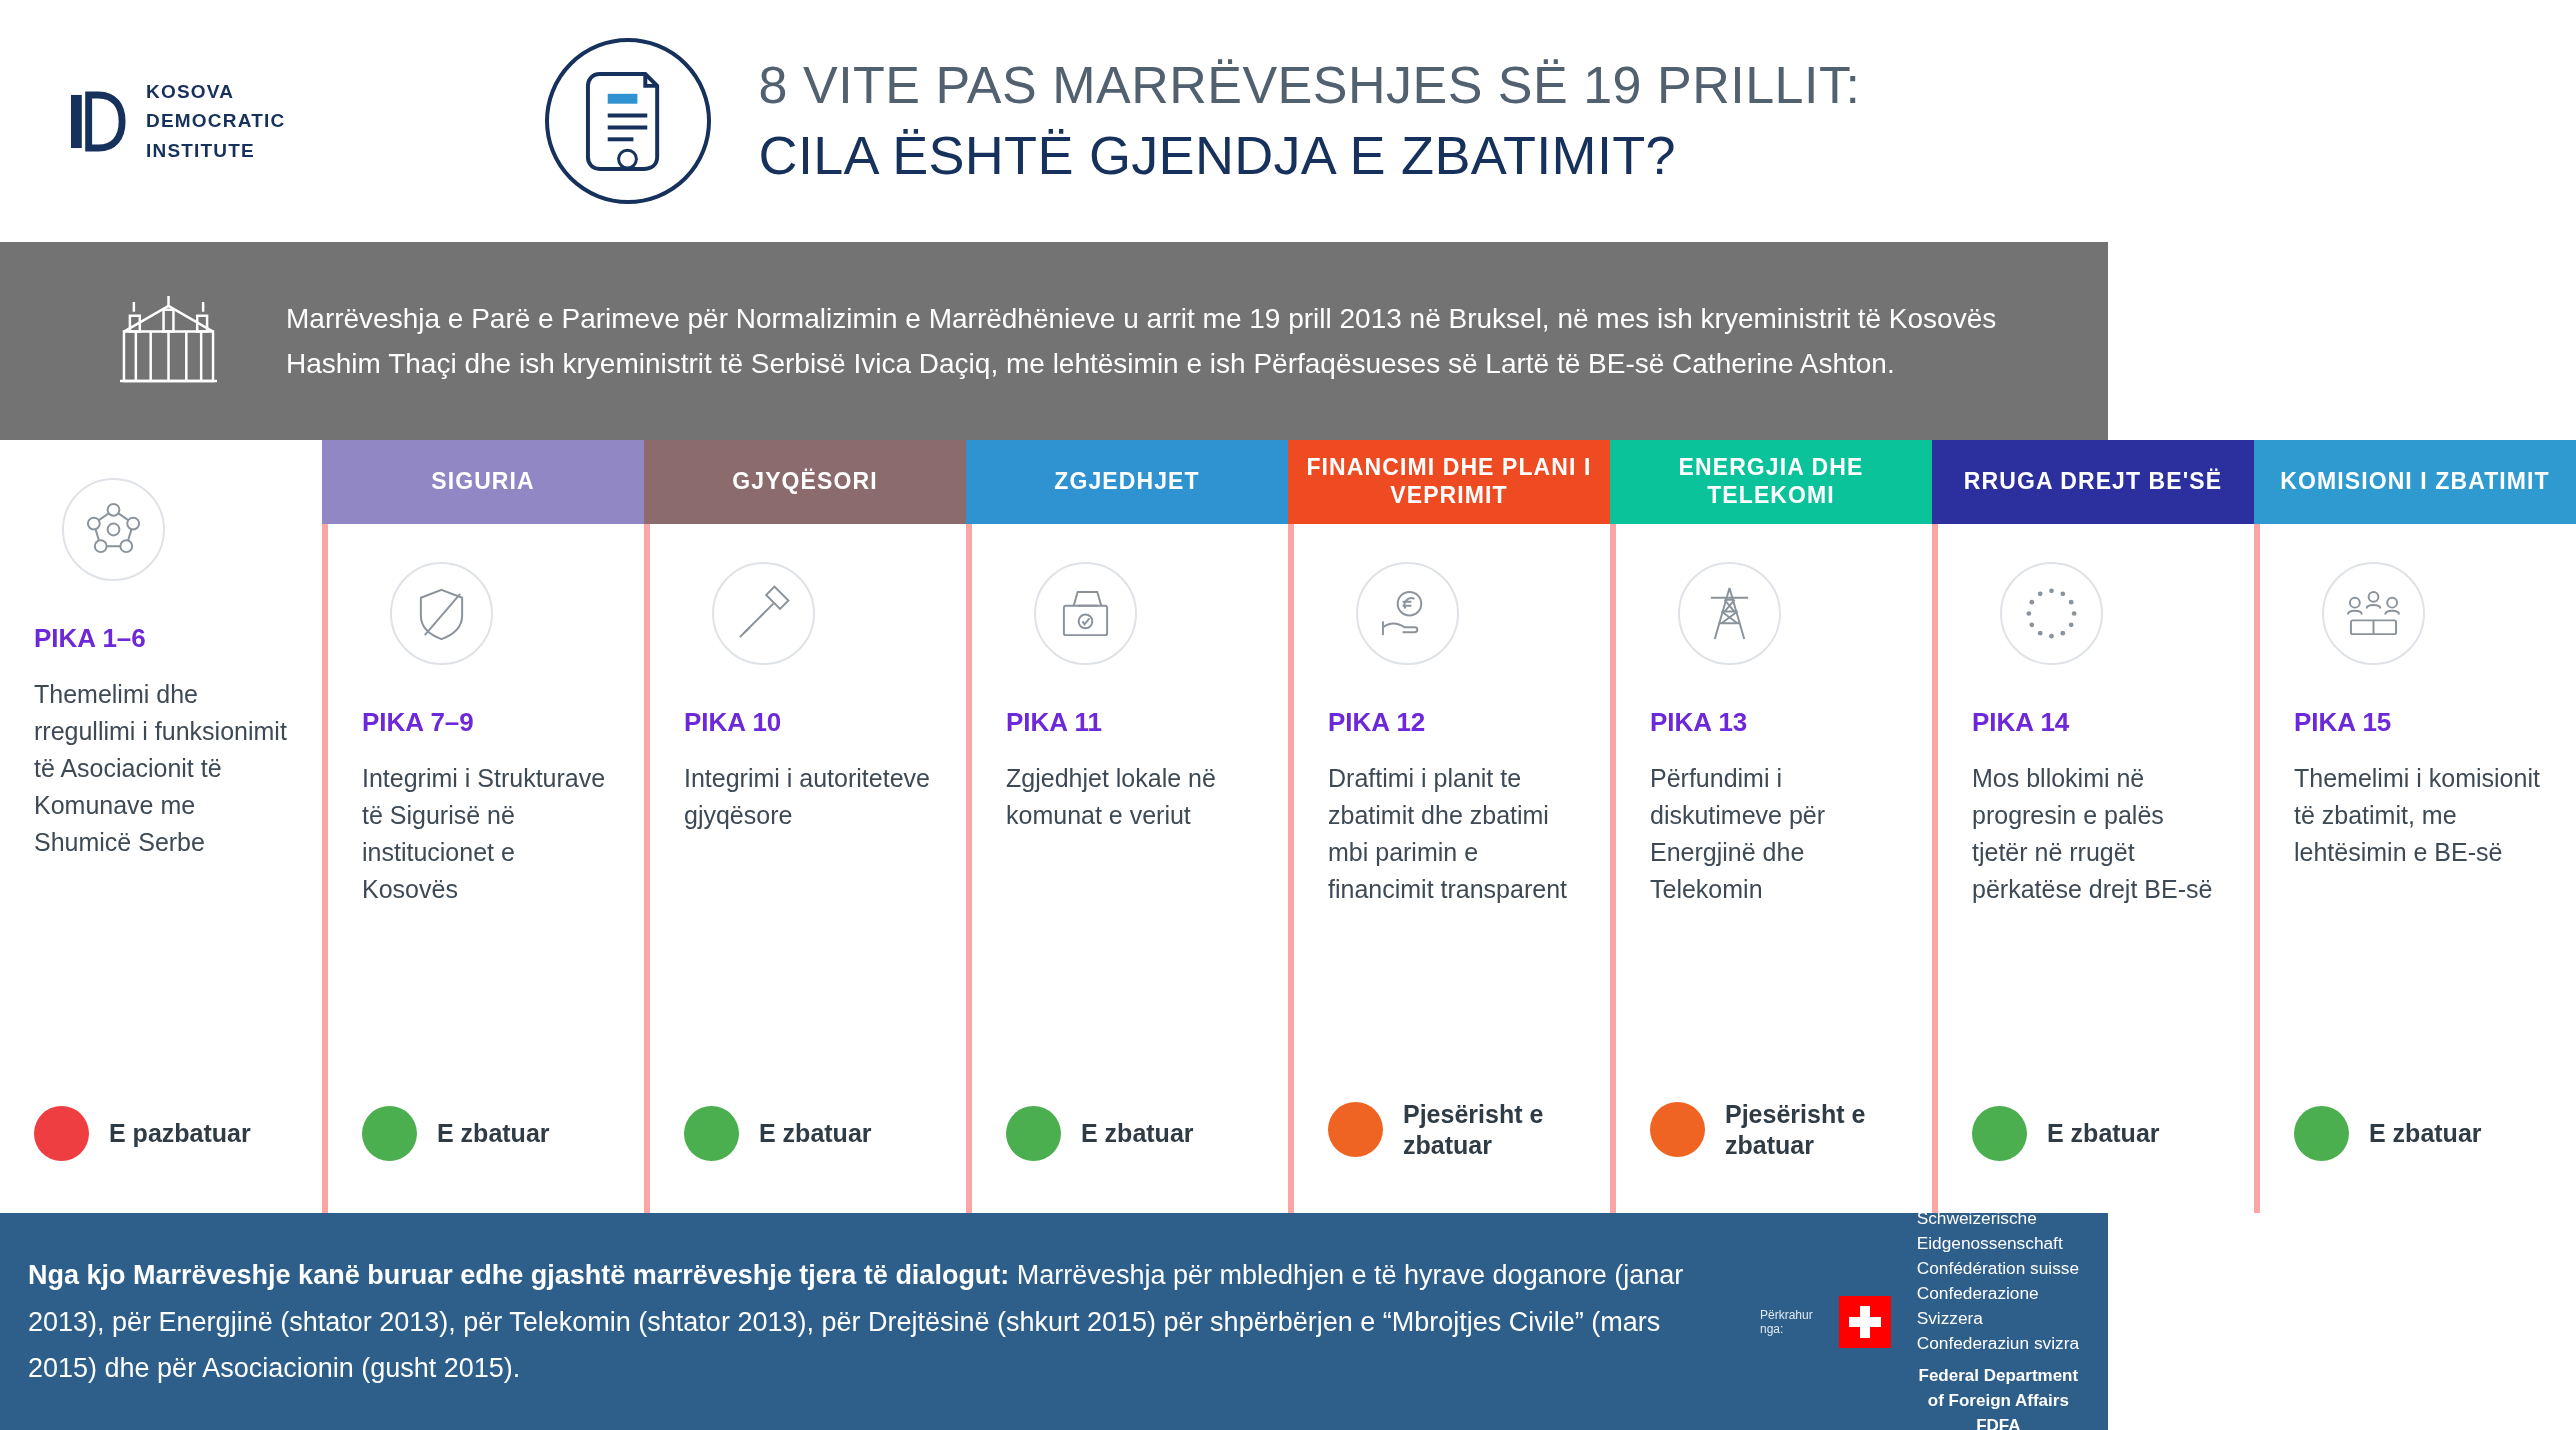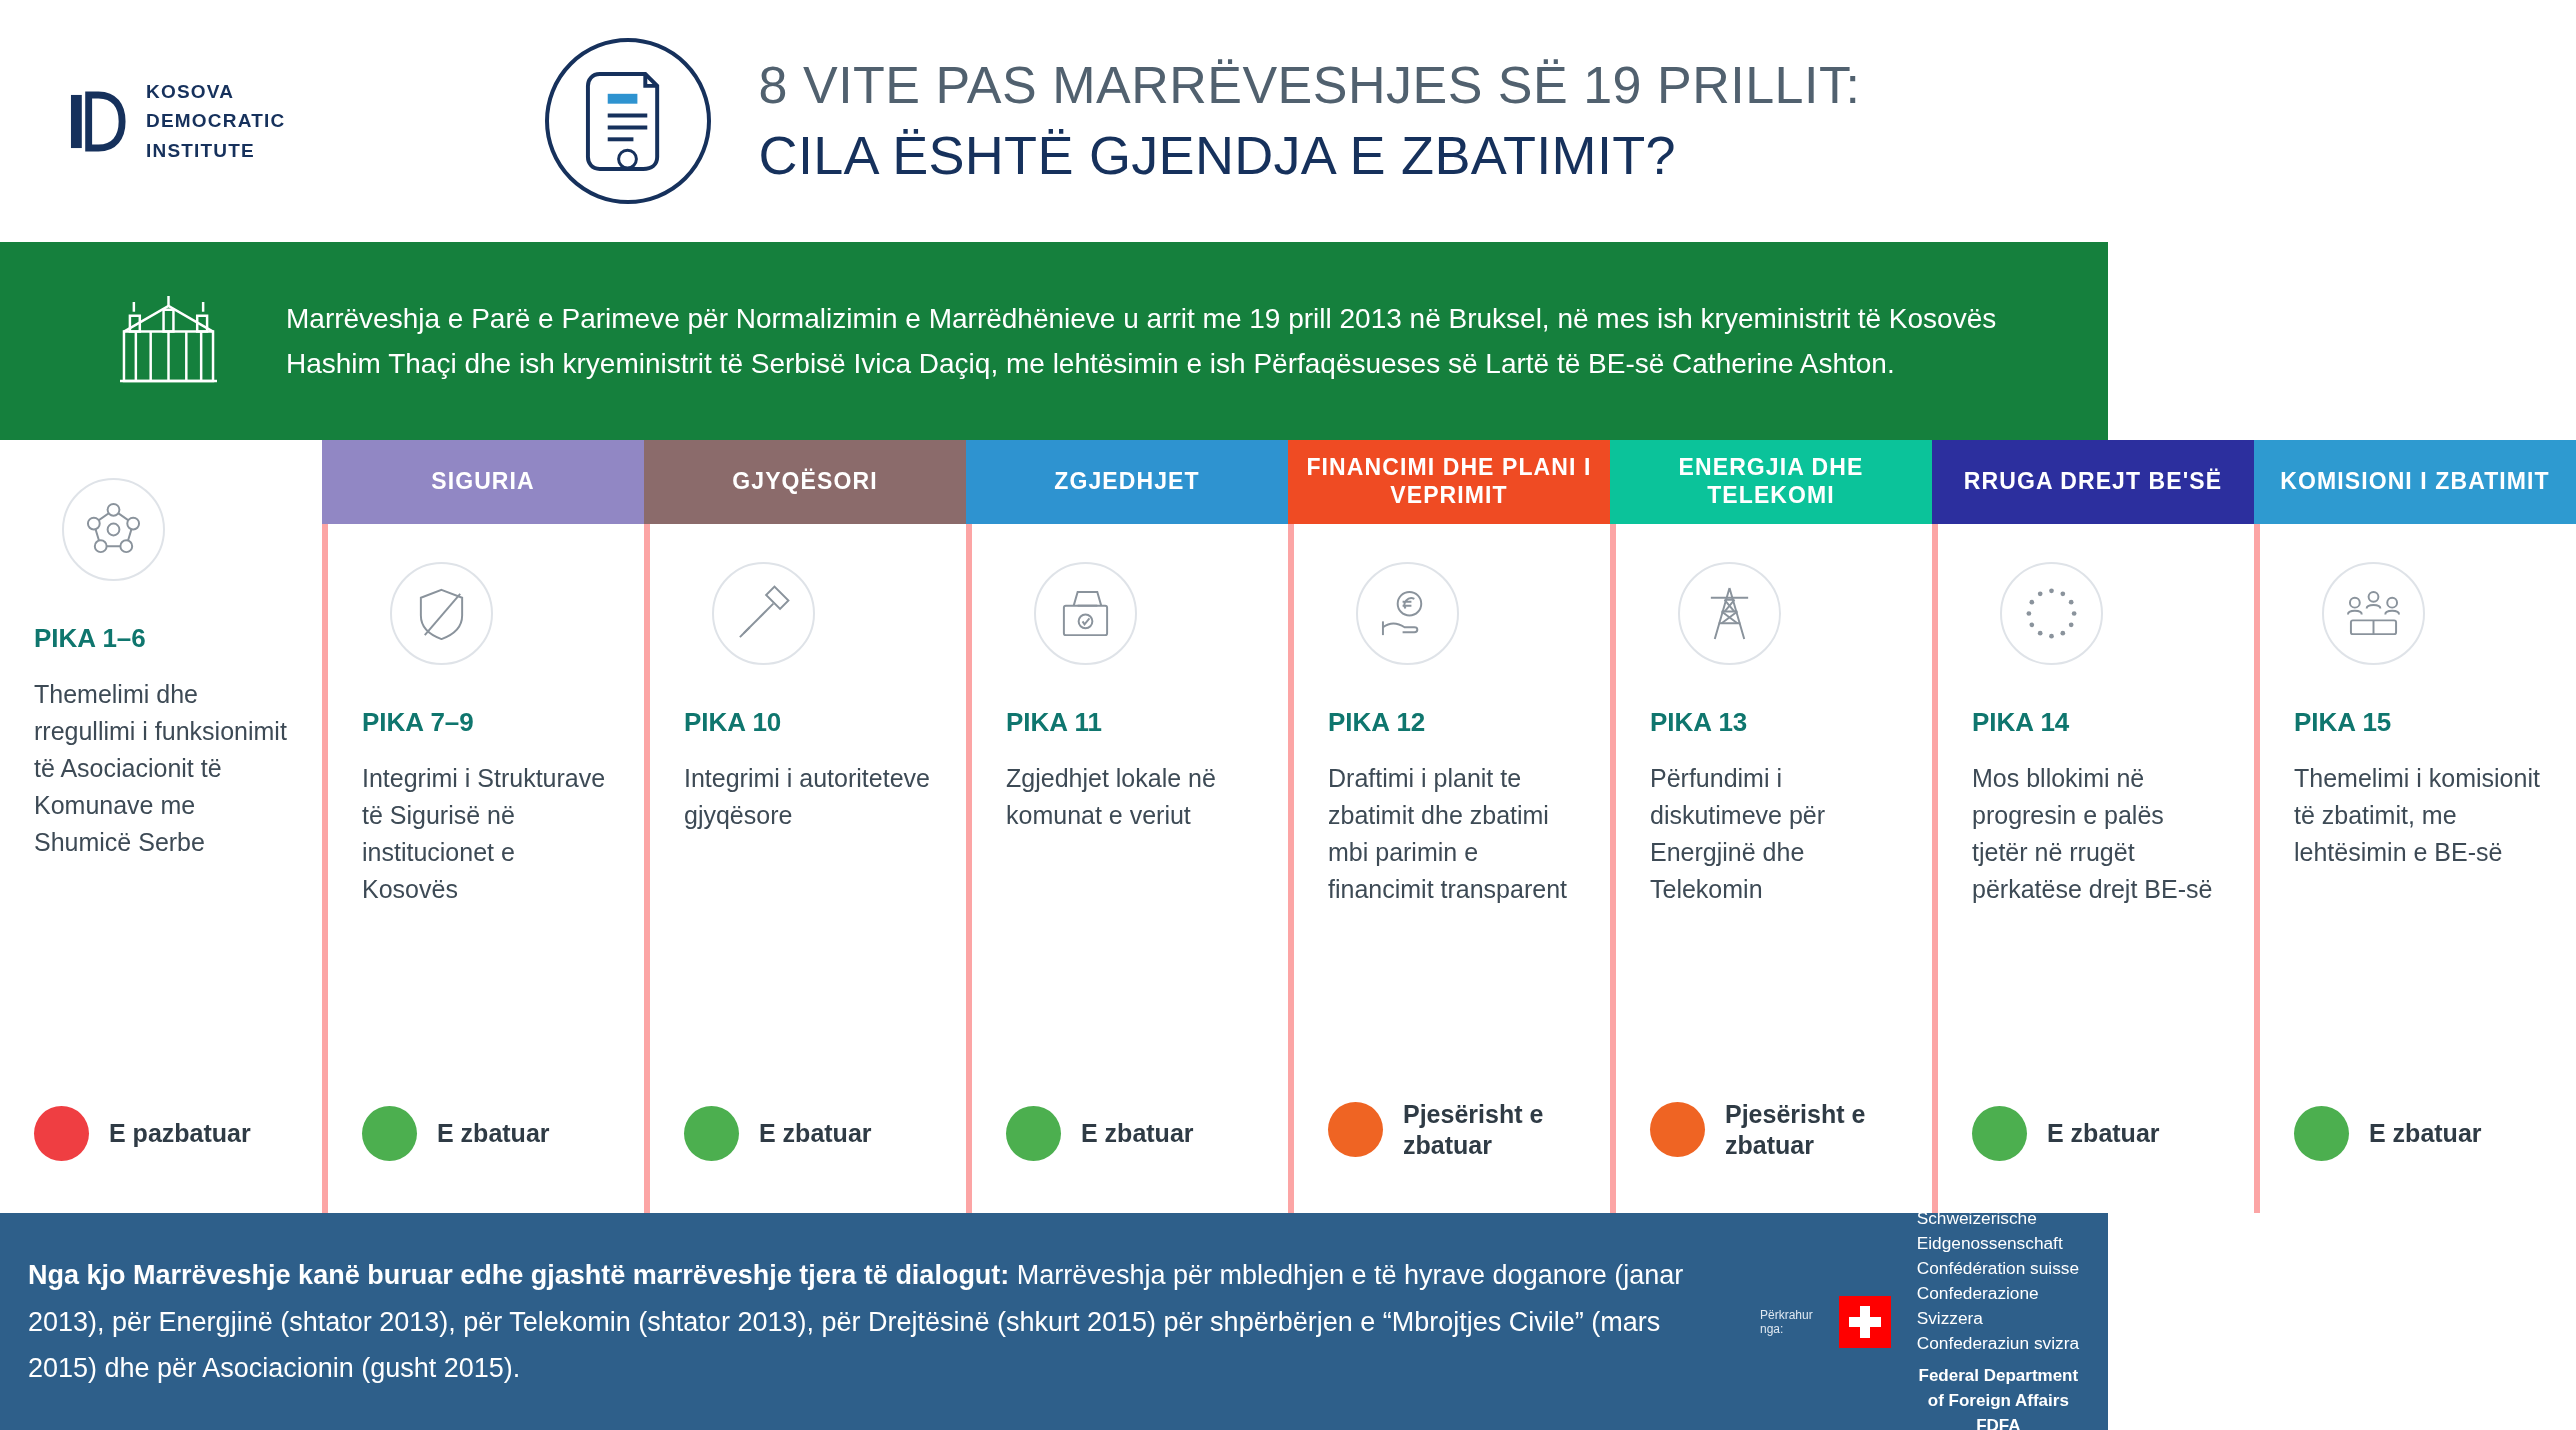--- a/index.html
+++ b/index.html
@@ -35,21 +35,21 @@
   .title-line1 {
     font-size: 52px; color: #51616f; letter-spacing: 0.5px; font-weight: 400; line-height: 1.25;
   }
   .title-line2 {
     font-size: 54px; color: #16315c; font-weight: normal; letter-spacing: 0.3px; line-height: 1.25; margin-top: 4px;
   }
   .header-spacer { width: 119px; flex: 0 0 119px; }
 
   
   .intro {
-    background: #15803d;
+    background: #737373;
     height: 198px;
     display: flex;
     align-items: center;
     padding: 0 59px;
     justify-content: center;
   }
   .intro-icon { width: 139px; flex: 0 0 139px; display: flex; justify-content: center; align-items: center; margin-left: 40px;}
   .intro-text {
     color: #ffffff;
     font-size: 28px;
@@ -69,21 +69,21 @@
     color: #ffffff; font-weight: bold; font-size: 23px; letter-spacing: 1.1px;
     line-height: 1.2; padding: 0 8px;
   }
   .col-body { flex: 1 1 auto; padding: 38px 34px 0 34px; display: flex; flex-direction: column; }
   .icon-circle {
     width: 103px; height: 103px; border-radius: 50%;
     border: 2px solid #dfe3e8;
     display: flex; align-items: center; justify-content: center;
     margin-bottom: 42px; margin-left: 28px;
   }
-  .pika { color: #0f766e; font-weight: bold; font-size: 26px; margin-bottom: 22px; }
+  .pika { color: #6d28d9; font-weight: bold; font-size: 26px; margin-bottom: 22px; }
   .desc { color: #3d4a55; font-size: 25px; line-height: 1.48; }
   .status-row { margin-top: auto; display: flex; align-items: center; padding-bottom: 52px; }
   .dot { width: 55px; height: 55px; border-radius: 50%; flex: 0 0 55px; }
   .status-label { margin-left: 20px; color: #2f3b45; font-size: 25px; font-weight: bold; line-height: 1.25; }
 
   
   .footer {
     background: #2e5f8a;
     height: 218px;
     display: flex;

